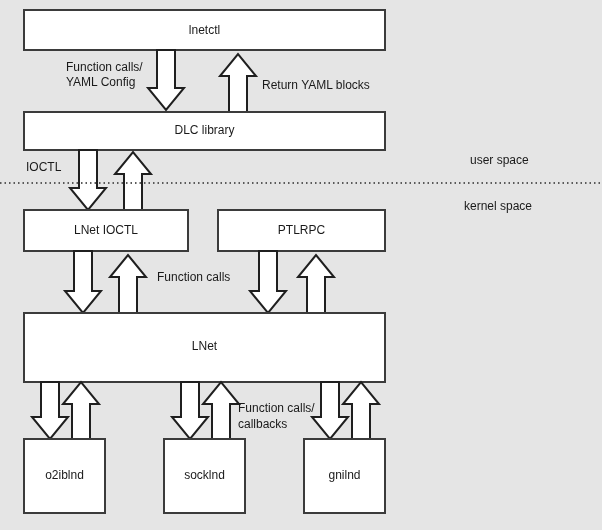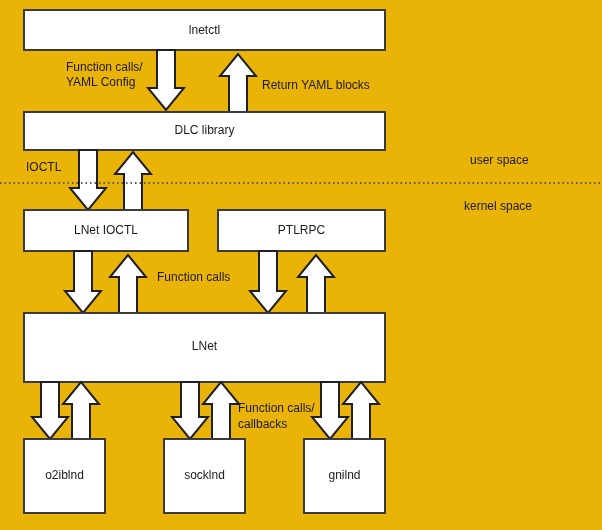--- a/index.html
+++ b/index.html
@@ -10,21 +10,21 @@
   body {
     width: 602px;
     height: 530px;
     font-family: "Liberation Sans", sans-serif;
     overflow: hidden;
   }
   #diagram-root {
     position: relative;
     width: 602px;
     height: 530px;
-    background: #eab308;
+    background: #e5e5e5;
   }
   svg#diagram-canvas {
     display: block;
     width: 602px;
     height: 530px;
   }
   .node-box {
     fill: #ffffff;
     stroke: #3b3b3b;
     stroke-width: 2;

